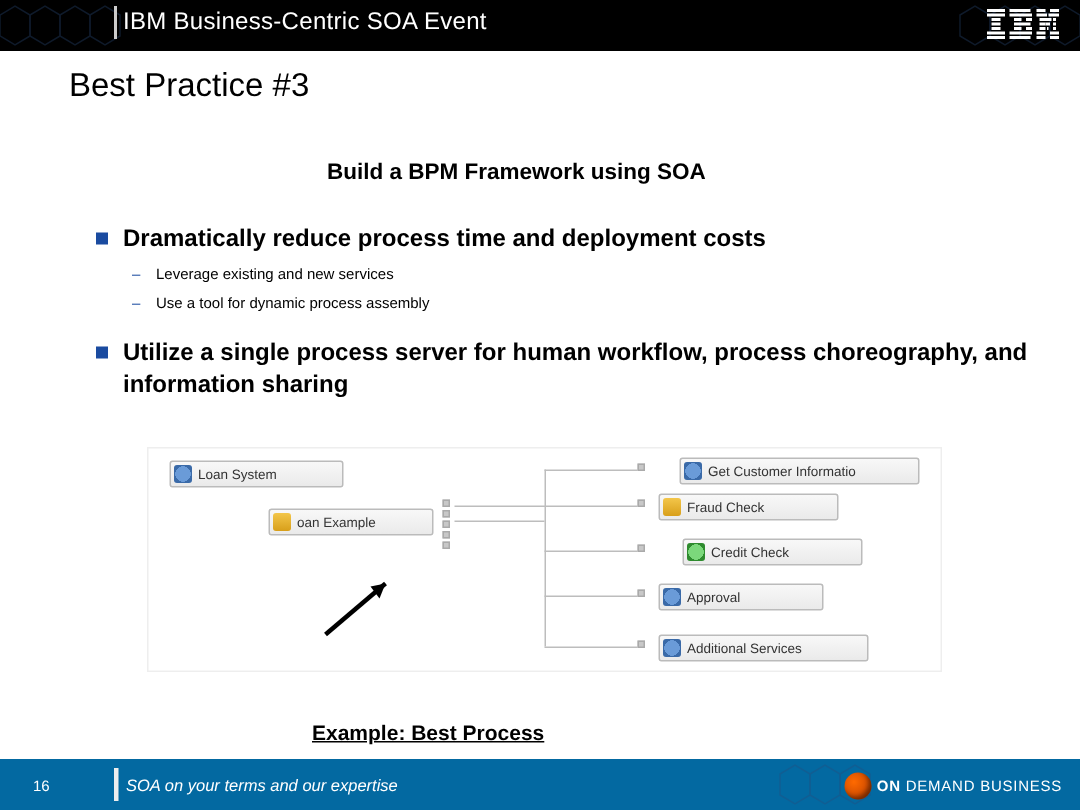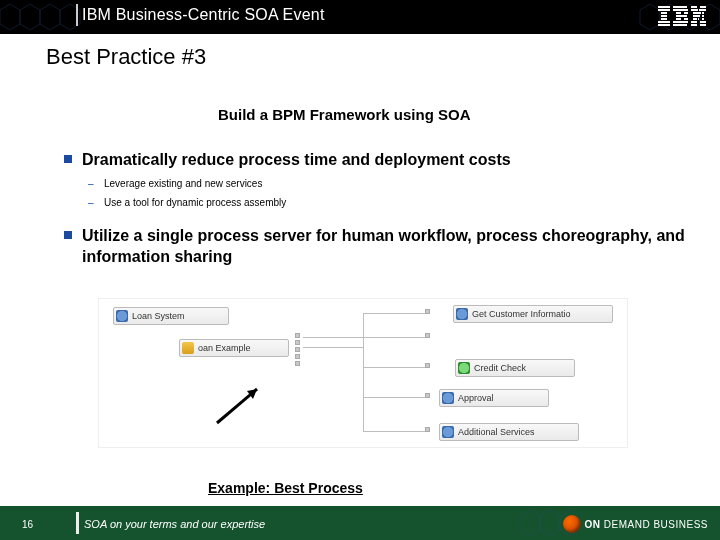--- a/index.html
+++ b/index.html
@@ -39,21 +39,21 @@
   .d-line { position: absolute; background: #bdbdbd; height: 1px; }
   .d-vline { position: absolute; background: #bdbdbd; width: 1px; }
   .d-dots { position: absolute; width: 6px; display: flex; flex-direction: column; gap: 2px; }
   .d-dots span { width: 5px; height: 5px; background: #c8c8c8; border: 1px solid #aaa; }
   .arrow-annot { position: absolute; }
 
   
   .example-label { position: absolute; left: 208px; top: 480px; font-size: 14px; font-weight: 700; text-decoration: underline; color: #000; }
 
   
-  .footer { position: absolute; left: 0; right: 0; bottom: 0; height: 34px; background: #14532d; }
+  .footer { position: absolute; left: 0; right: 0; bottom: 0; height: 34px; background: #0369a1; }
   .page-num { position: absolute; left: 22px; bottom: 10px; color: #fff; font-size: 10px; }
   .footer-divider { position: absolute; left: 76px; bottom: 6px; width: 3px; height: 22px; background: #eee; }
   .footer-tag { position: absolute; left: 84px; bottom: 10px; color: #fff; font-size: 11px; font-style: italic; }
   .od-badge { position: absolute; right: 12px; bottom: 6px; height: 20px; display: flex; align-items: center; }
   .od-dot { width: 18px; height: 18px; border-radius: 50%; background: radial-gradient(circle at 35% 35%, #ff6a00, #b33a00); margin-right: 4px; box-shadow: inset -2px -2px 3px rgba(0,0,0,.4); }
   .od-text { color: #fff; font-size: 10px; font-weight: 700; letter-spacing: 0.5px; }
   .od-text .light { font-weight: 400; }
 </style>
 </head>
 <body>
@@ -147,20 +147,24 @@
         <span></span>
         <span></span>
         <span></span>
         <span></span>
       </div>
 
     <div class="d-box" style="left:354px; top:6px; width:160px; height:18px;">
       <span class="d-icon i-gear"></span>
       <span>Get Customer Informatio</span>
     </div>
+    <div class="d-box" style="left:340px; top:30px; width:120px; height:18px;">
+      <span class="d-icon i-db"></span>
+      <span>Fraud Check</span>
+    </div>
     <div class="d-box" style="left:356px; top:60px; width:120px; height:18px;">
       <span class="d-icon i-green"></span>
       <span>Credit Check</span>
     </div>
     <div class="d-box" style="left:340px; top:90px; width:110px; height:18px;">
       <span class="d-icon i-gear"></span>
       <span>Approval</span>
     </div>
     <div class="d-box" style="left:340px; top:124px; width:140px; height:18px;">
       <span class="d-icon i-gear"></span>

